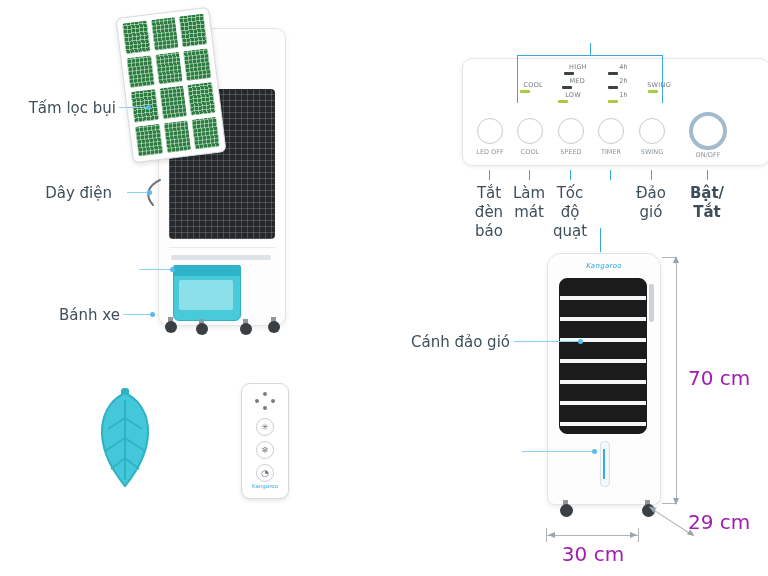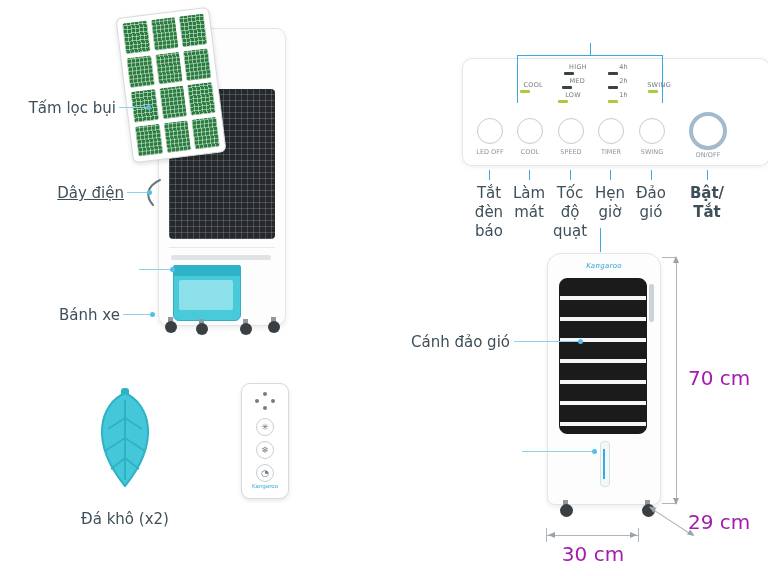--- a/index.html
+++ b/index.html
@@ -100,38 +100,37 @@
   </div>
 
   <svg class="abs" style="left:143px;top:178px;" width="20" height="30" viewBox="0 0 20 30">
     <path d="M17,2 C4,8 2,18 10,27" fill="none" stroke="#6d747a" stroke-width="2" stroke-linecap="round"></path>
   </svg>
 
   <div class="co-label" style="left:28px;top:99px;width:88px;">Tấm lọc bụi</div>
   <div class="co-line" style="left:119px;top:107px;width:29px;"></div>
   <div class="co-dot" style="left:146px;top:105px;"></div>
 
-  <div class="co-label" style="left:52px;top:184px;width:72px;text-decoration:underline;">Dây điện</div>
+  <div class="co-label" style="left:40px;top:184px;width:72px;">Dây điện</div>
   <div class="co-line" style="left:127px;top:192px;width:22px;"></div>
   <div class="co-dot" style="left:147px;top:190px;"></div>
 
   <div class="co-line" style="left:139px;top:269px;width:33px;"></div>
   <div class="co-dot" style="left:170px;top:267px;"></div>
 
   <div class="co-label" style="left:56px;top:306px;width:64px;">Bánh xe</div>
   <div class="co-line" style="left:123px;top:314px;width:29px;"></div>
   <div class="co-dot" style="left:150px;top:312px;"></div>
 
   <svg class="abs" style="left:84px;top:388px;" width="82" height="102" viewBox="0 0 82 102">
     <rect x="37" y="0" width="8" height="9" rx="3" fill="#2db2c5"></rect>
     <path d="M41 5 C66 16, 77 54, 41 98 C5 54, 16 16, 41 5 Z" fill="#44c8d9" stroke="#2db2c5" stroke-width="2"></path>
     <path d="M41 12 L41 92" stroke="#2db2c5" stroke-width="2"></path>
     <path d="M41 30 L24 41 M41 30 L58 41 M41 50 L21 63 M41 50 L61 63 M41 70 L27 81 M41 70 L55 81" stroke="#2db2c5" stroke-width="1.6" fill="none"></path>
   </svg>
-  <div class="acc-label" style="left:66px;top:510px;width:118px;">Đá khô (x2)</div>
 
   <div class="remote">
     <div class="rdot" style="left:21px;top:8px;"></div>
     <div class="rdot" style="left:13px;top:15px;"></div>
     <div class="rdot" style="left:29px;top:15px;"></div>
     <div class="rdot" style="left:21px;top:22px;"></div>
     <div class="rbtn" style="top:34px;">✳</div>
     <div class="rbtn" style="top:57px;">❄</div>
     <div class="rbtn" style="top:80px;">◔</div>
     <div class="rbrand">Kangaroo</div>
@@ -199,24 +198,20 @@
   </div>
   <div class="cap" style="left:505px;top:184px;width:48px;">
     <div>Làm</div>
     <div>mát</div>
   </div>
   <div class="cap" style="left:546px;top:184px;width:48px;">
     <div>Tốc</div>
     <div>độ</div>
     <div>quạt</div>
   </div>
-  <div class="cap" style="left:586px;top:184px;width:48px;">
-    <div>Hẹn</div>
-    <div>giờ</div>
-  </div>
   <div class="cap" style="left:627px;top:184px;width:48px;">
     <div>Đảo</div>
     <div>gió</div>
   </div>
   <div class="cap" style="left:683px;top:184px;width:48px;font-weight:bold;">
     <div>Bật/</div>
     <div>Tắt</div>
   </div>
 
   <div class="blue-line" style="left:600px;top:228px;width:1px;height:24px;"></div>

